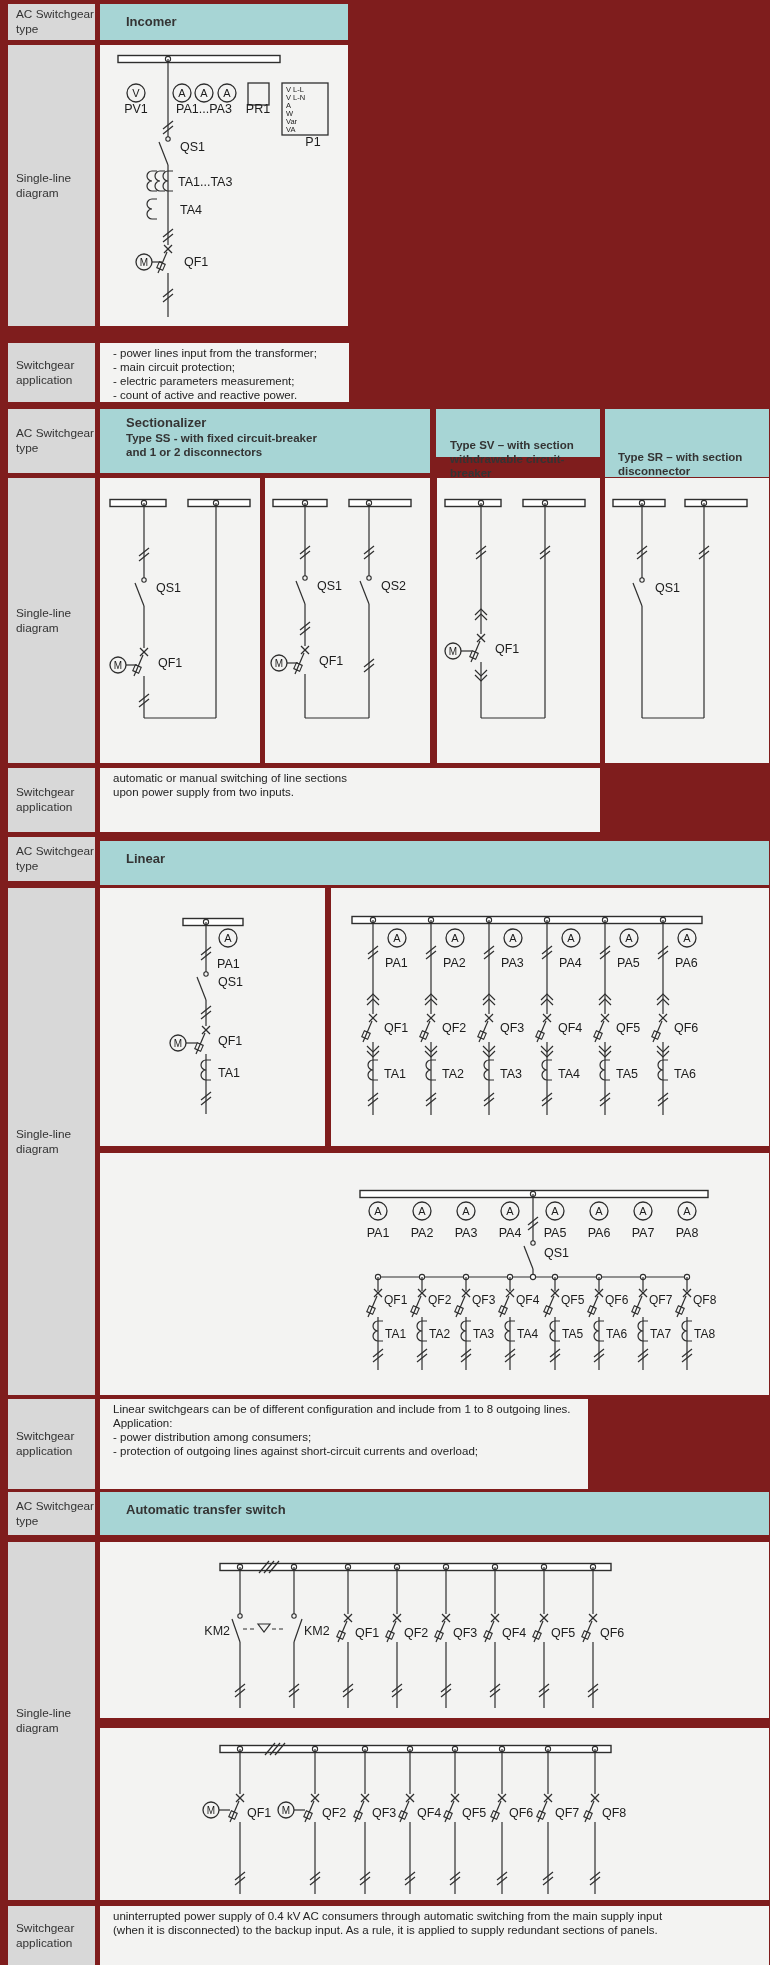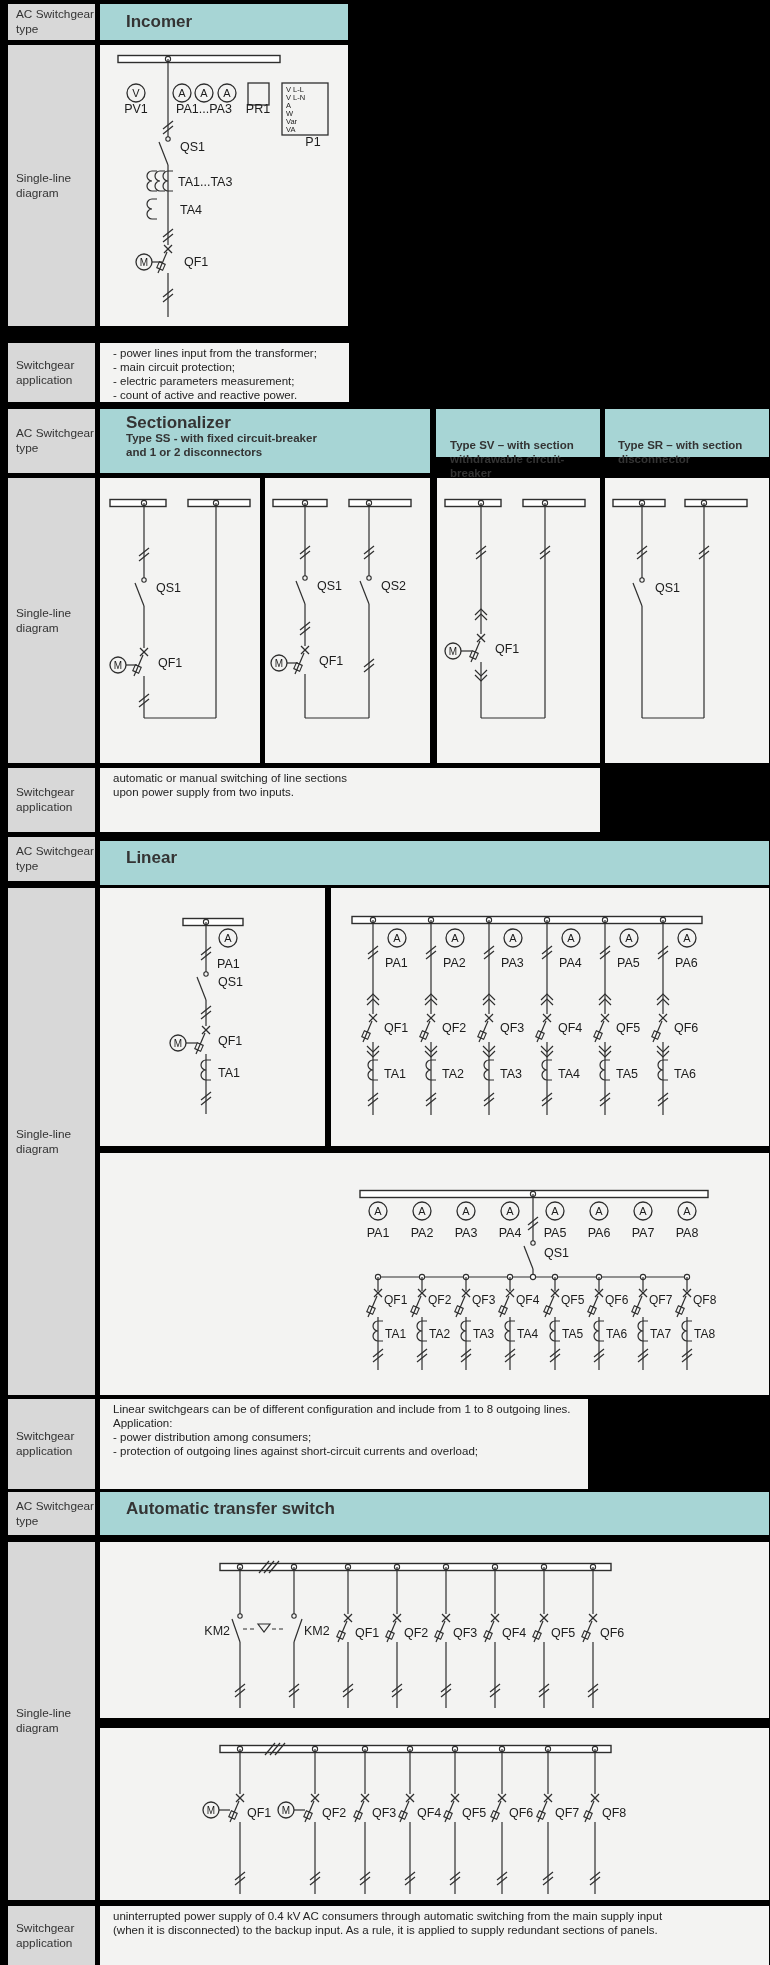--- a/index.html
+++ b/index.html
@@ -1,24 +1,24 @@
 <!DOCTYPE html>
 <html><head>
 <meta charset="utf-8">
 <style>
   *{margin:0;padding:0;box-sizing:border-box}
   html,body{background:#fff}
   body{font-family:"Liberation Sans",sans-serif}
-  .page{position:relative;width:770px;height:1965px;background:#000000;overflow:hidden}
+  .page{position:relative;width:770px;height:1965px;background:#7f1d1d;overflow:hidden}
   .cell{position:absolute}
   .lab{left:8px;width:87px;background:#d8d8d8;display:flex;align-items:center;
        padding-left:8px;font-size:11.8px;line-height:1.25;color:#333}
   .teal{background:#a7d5d5;color:#343434}
   .light{background:#f3f3f2}
-  .title{font-weight:700;font-size:17px;line-height:16px}
+  .title{font-weight:700;font-size:13px;line-height:16px}
   .sub{font-weight:700;font-size:11.5px;line-height:14px}
   .vcent{display:flex;align-items:center;padding-left:26px}
   .app{font-size:11.5px;line-height:13.9px;color:#222;padding:4px 8px 0 13px}
   svg{display:block}
   svg text{font-family:"Liberation Sans",sans-serif}
 </style>
 </head>
 <body>
 
 <div class="page">
@@ -105,21 +105,21 @@
       <div>Type SS - with fixed circuit-breaker</div>
       <div>and 1 or 2 disconnectors</div>
     </div>
   </div>
   <div class="cell teal" style="left:436px;top:409px;width:164px;height:48px;padding:29px 0 8px 14px">
     <div class="sub">
       <div>Type SV – with section</div>
       <div>withdrawable circuit-breaker</div>
     </div>
   </div>
-  <div class="cell teal" style="left:605px;top:409px;width:164px;height:48px;padding:29px 0 0 13px">
+  <div class="cell teal" style="left:605px;top:409px;width:164px;height:68px;padding:41px 0 0 13px">
     <div class="sub">
       <div>Type SR – with section</div>
       <div>disconnector</div>
     </div>
   </div>
 
   <div class="cell lab" style="top:478px;height:285px">
       <span>Single-line diagram</span>
     </div>
   <div class="cell light" style="left:100px;top:478px;width:160px;height:285px">

